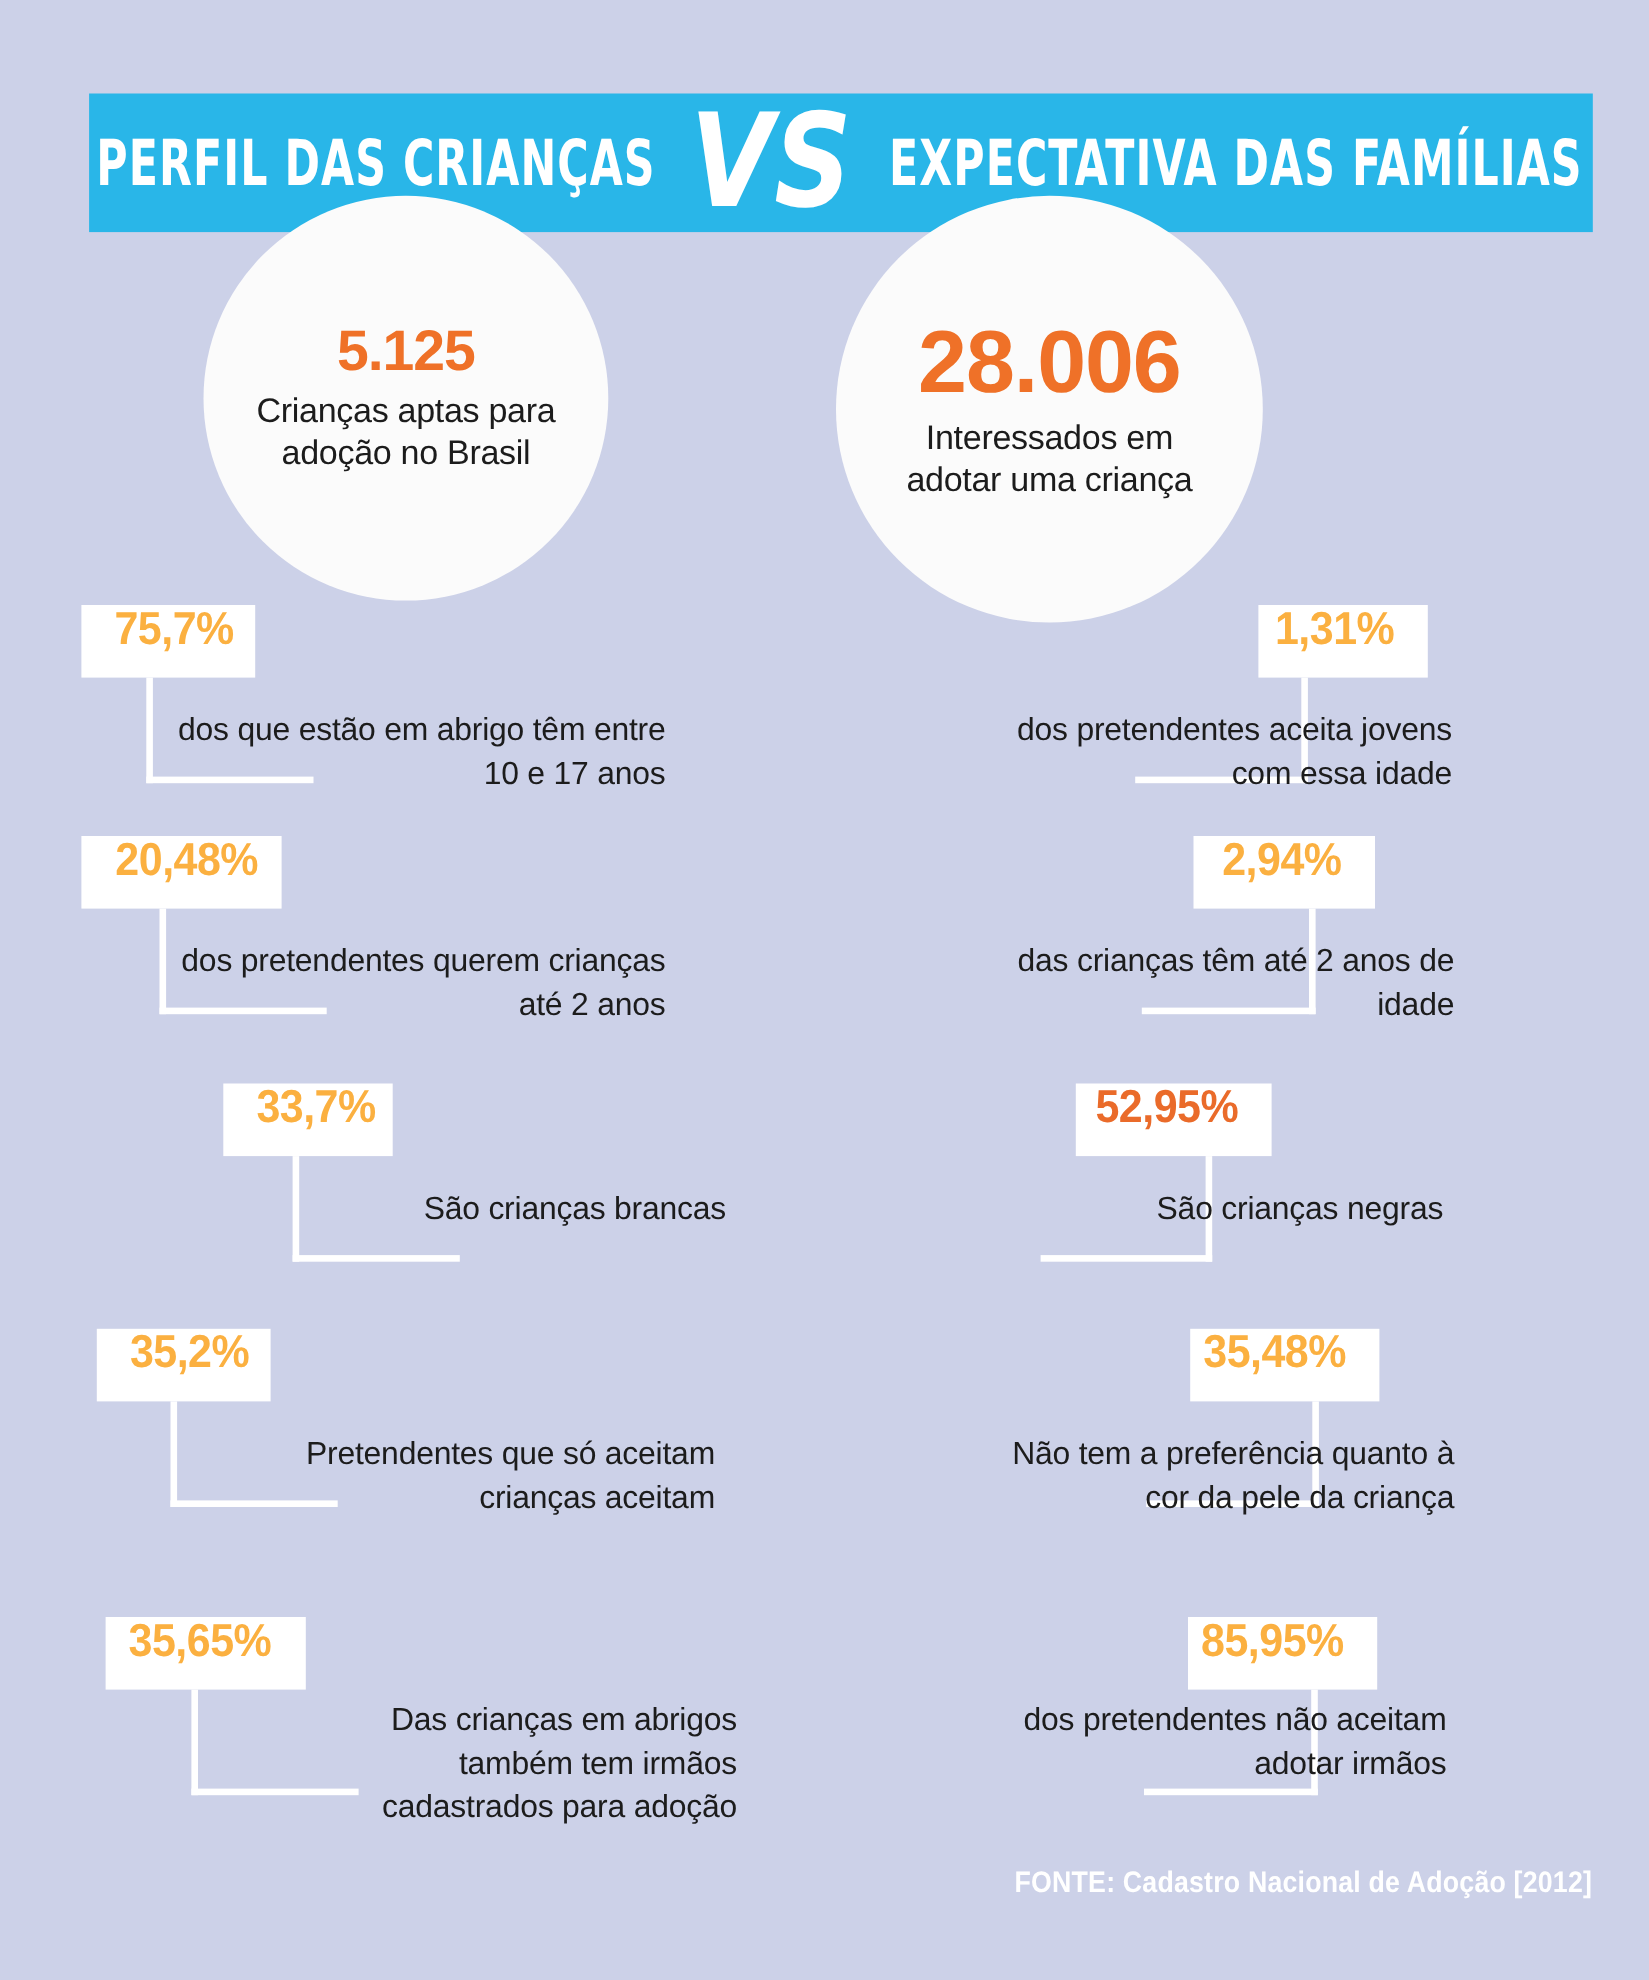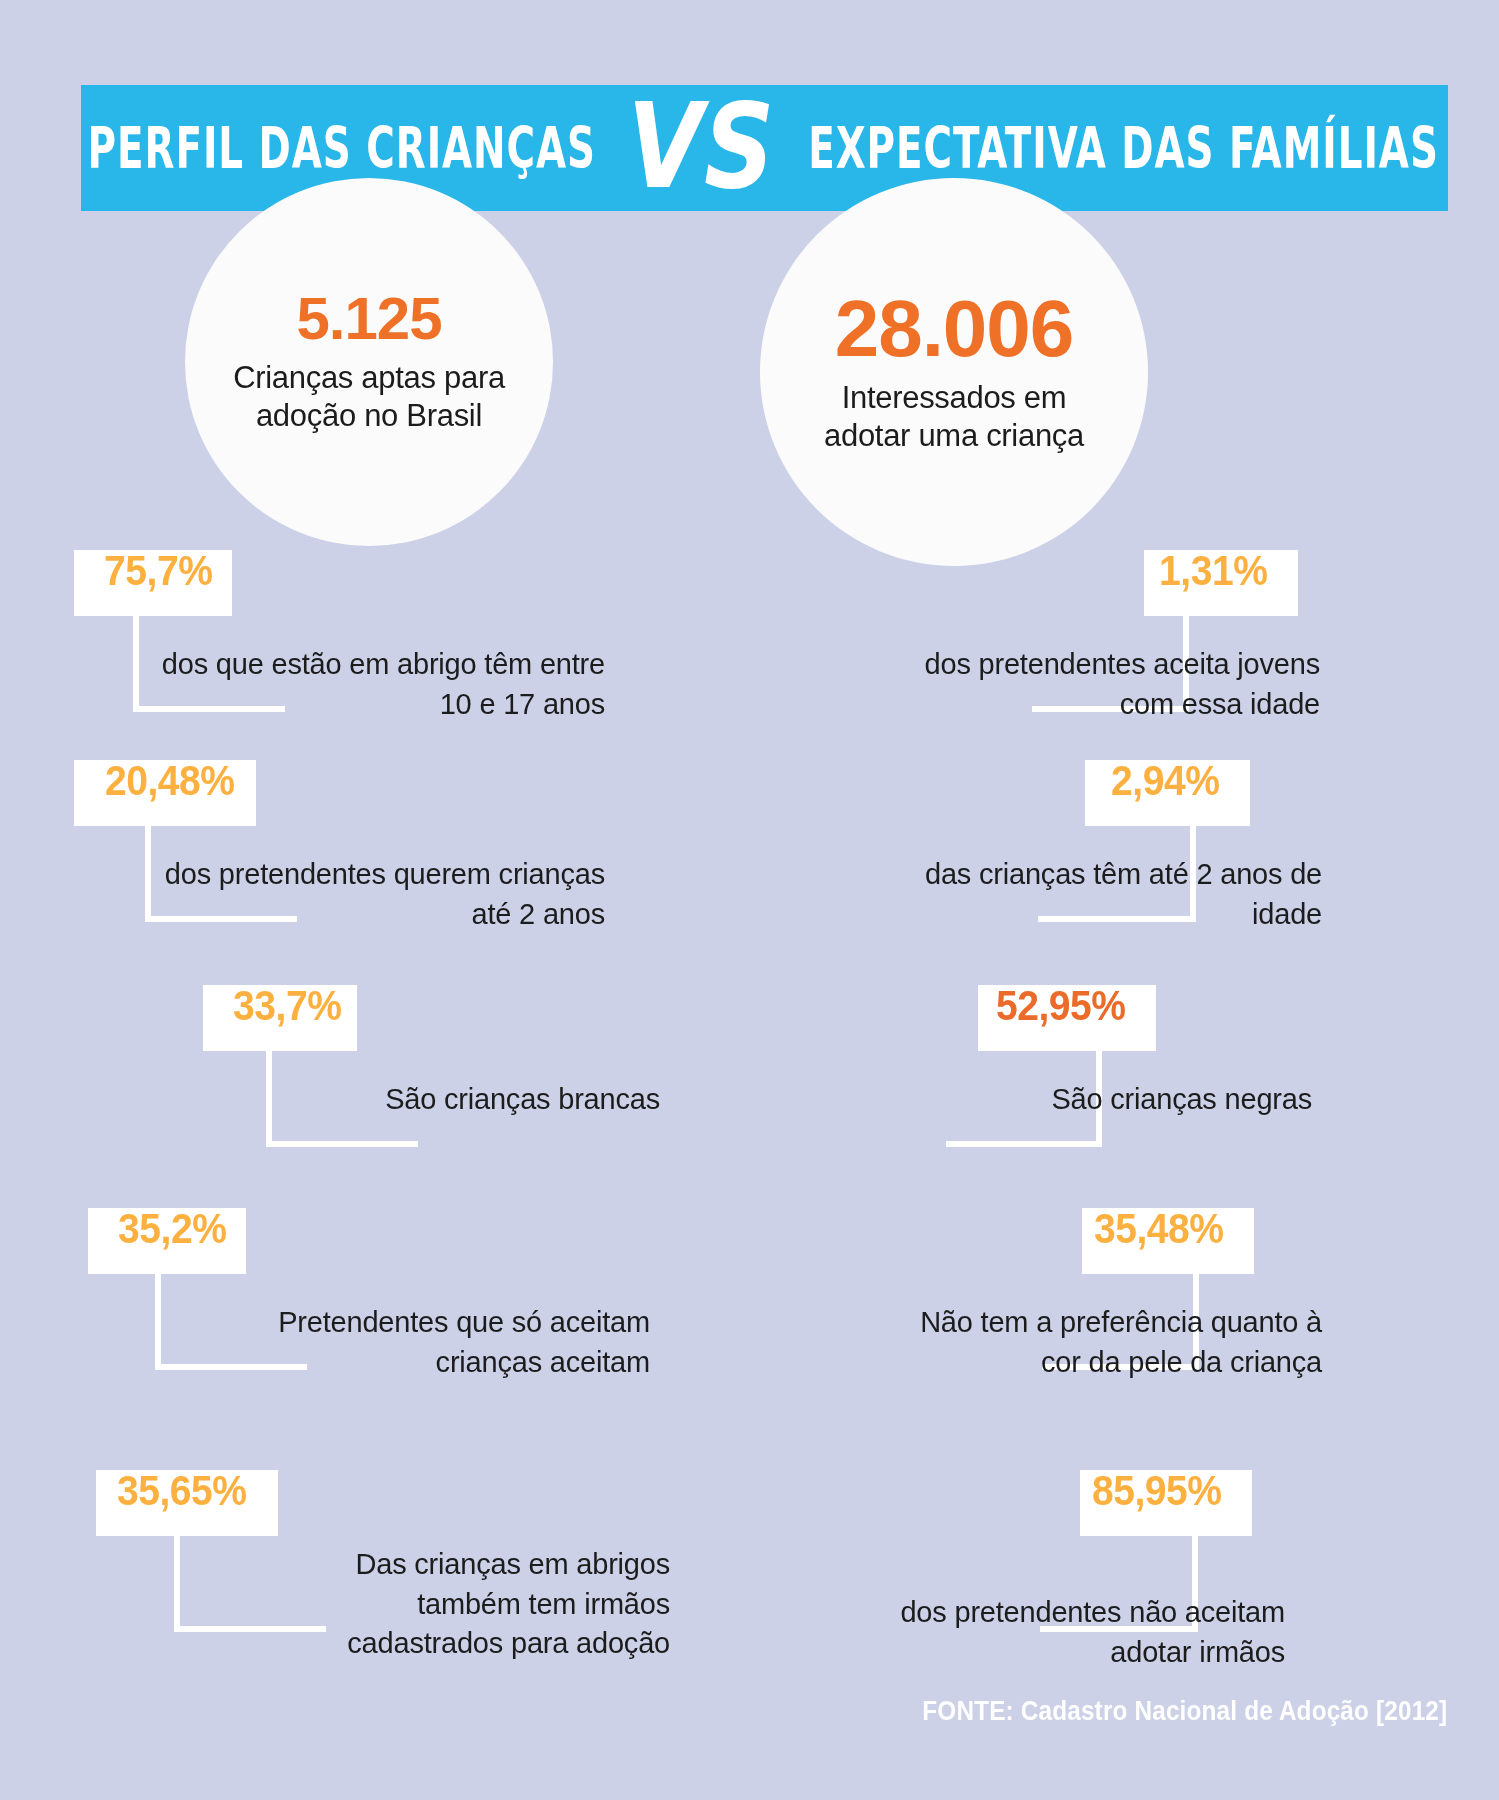--- a/index.html
+++ b/index.html
@@ -53,21 +53,21 @@
     width:368px;height:368px;border-radius:50%;
     background:#fbfbfb;
     display:flex;flex-direction:column;align-items:center;justify-content:center;
     text-align:center;
   }
   .circle.left{left:185px;top:178px;}
   .circle.right{left:760px;top:178px;width:388px;height:388px;}
   .big-num{
     color:#ef7128;
     font-weight:bold;
-    font-size:60px;
+    font-size:52px;
     line-height:1;
     letter-spacing:-1px;
     margin-bottom:10px;
   }
   .circle.right .big-num{font-size:80px;}
   .circle-sub{
     color:#1c1c1c;
     font-size:31px;
     line-height:1.22;
     font-weight:400;
@@ -214,18 +214,18 @@
   <div class="foot" style="left:174px;top:1626px;width:152px;"></div>
   <div class="desc r" style="left:160px;top:1545px;width:510px;">Das crianças em abrigos
 também tem  irmãos
 cadastrados para adoção</div>
 
   <div class="badge amber" style="left:1080px;top:1470px;width:172px;justify-content:flex-end;">
     <span>85,95%</span>
   </div>
   <div class="stem" style="left:1192px;top:1536px;height:96px;"></div>
   <div class="foot" style="left:1040px;top:1626px;width:158px;"></div>
-  <div class="desc l" style="left:815px;top:1545px;width:470px;margin-top:48px;">dos pretendentes não aceitam
+  <div class="desc l" style="left:845px;top:1545px;width:470px;">dos pretendentes não aceitam
 adotar irmãos</div>
 
   <div class="fonte">FONTE: Cadastro Nacional de Adoção [2012]</div>
 
 </div>
 
 </body></html>

